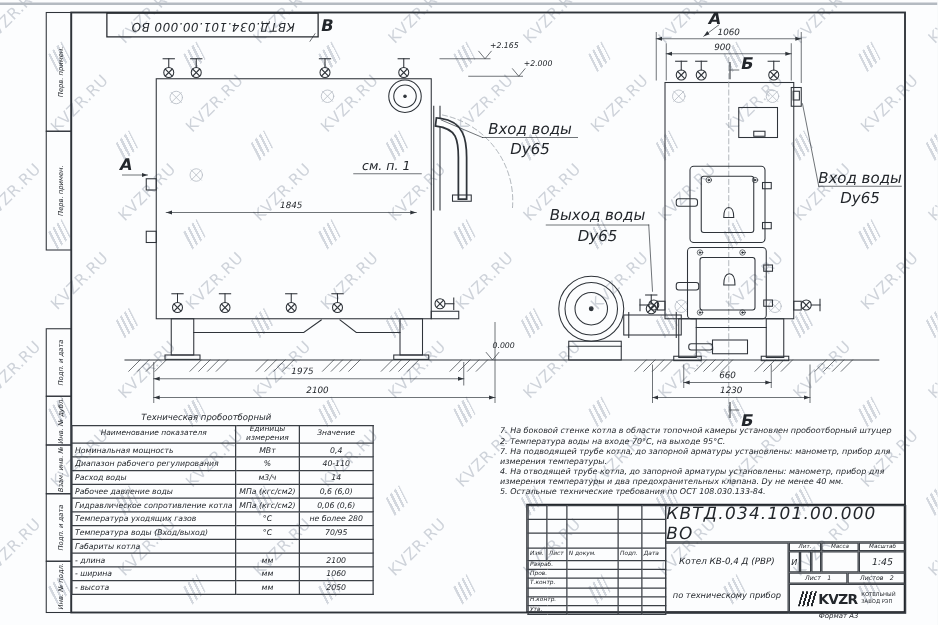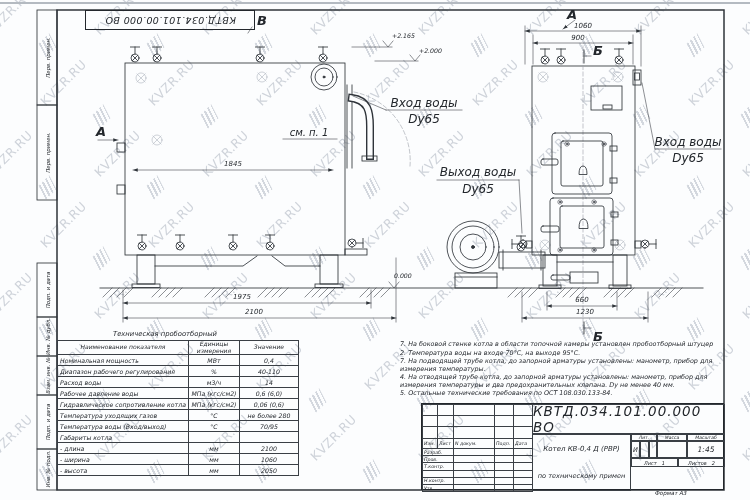--- a/index.html
+++ b/index.html
@@ -565,35 +565,43 @@
             <td colspan="2">Утв.</td>
             <td></td>
             <td></td>
             <td></td>
           </tr>
     </tbody>
       </table>
 
     <div class="cell tb-title">
       <div class="tl1">Котел  КВ-0,4  Д  (РВР)</div>
-      <div class="tl2">по техническому примен</div>
+      <div class="tl2">по техническому прибор</div>
     </div>
 
     <div class="cell hdr" style="left:209px;top:30px;width:26px;height:7px">Лит.</div>
     <div class="cell hdr" style="left:235px;top:30px;width:30px;height:7px">Масса</div>
     <div class="cell hdr" style="left:265px;top:30px;width:38px;height:7px">Масштаб</div>
     <div class="cell val" style="left:209px;top:37px;width:9px;height:17px;font-size:6.5px">И</div>
     <div class="cell" style="left:218px;top:37px;width:9px;height:17px"></div>
     <div class="cell" style="left:227px;top:37px;width:8px;height:17px"></div>
     <div class="cell" style="left:235px;top:37px;width:30px;height:17px"></div>
     <div class="cell val" style="left:265px;top:37px;width:38px;height:17px;font-size:7.5px">1:45</div>
     <div class="cell sheetcell" style="left:209px;top:54px;width:47px;height:9px">
       <span>Лист</span>
         <span>1</span>
     </div>
     <div class="cell sheetcell" style="left:256px;top:54px;width:47px;height:9px">
       <span>Листов</span>
         <span>2</span>
     </div>
+    <div class="cell logo-row">
+      <div class="logo-stripes"></div>
+      <span class="logo-kvzr">KVZR</span>
+      <div class="logo-sub">
+        <span>КОТЕЛЬНЫЙ</span>
+        <span>ЗАВОД РЭП</span>
+      </div>
+    </div>
   </div>
 
   <div class="ov fmt">Формат    А3</div>
 </div>
 
 </body></html>

